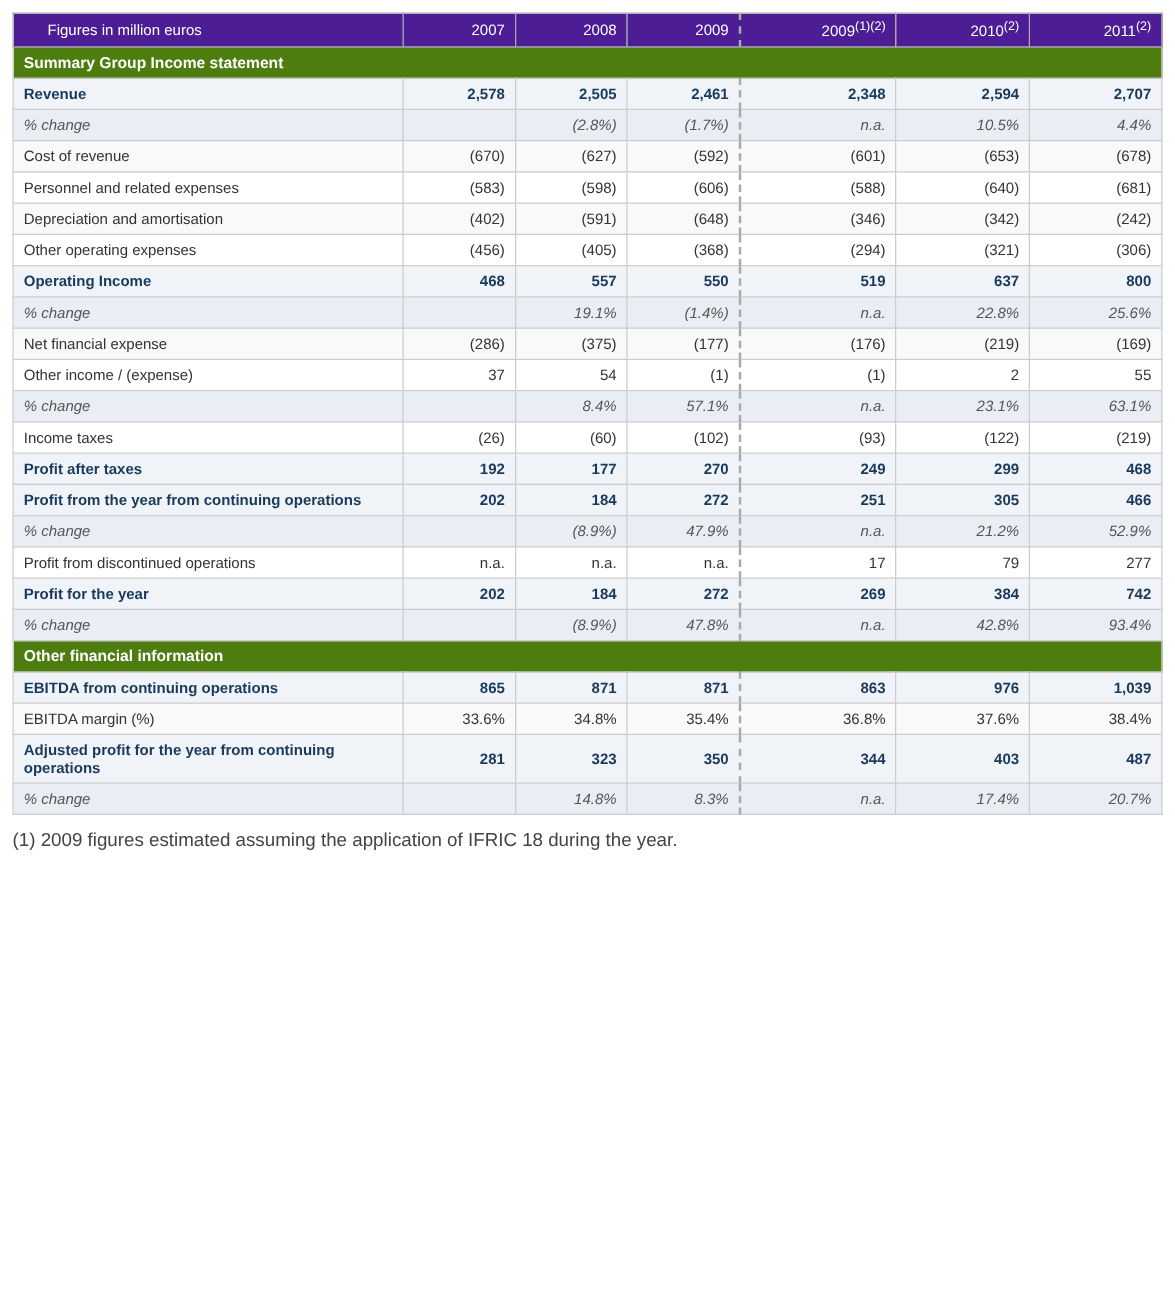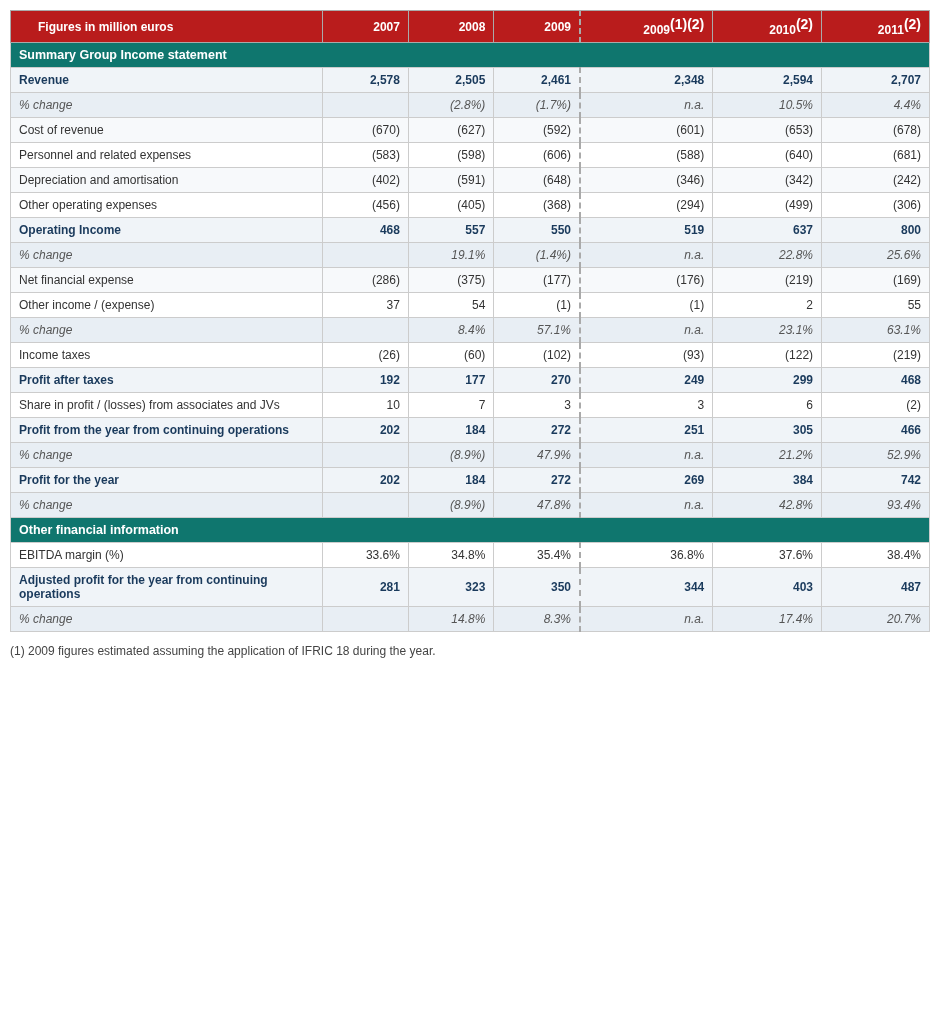--- a/index.html
+++ b/index.html
@@ -19,30 +19,30 @@
       padding: 5px 8px;
       text-align: right;
       border: 1px solid #ccc;
     }
     th:first-child, td:first-child {
       text-align: left;
       width: 34%;
     }
     
     .header-row th {
-      background-color: #b91c1c;
+      background-color: #4c1d95;
       color: #fff;
-      font-weight: bold;
+      font-weight: normal;
       font-size: 12px;
       border: 1px solid #aaa;
       padding-left: 27px;
     }
     
     .section-header td {
-      background-color: #0f766e;
+      background-color: #4d7c0f;
       color: #fff;
       font-weight: bold;
       text-align: left;
       font-size: 12.5px;
     }
     
     .bold-row td {
       font-weight: bold;
       color: #1a3a5c;
       background-color: #f0f4f8;
@@ -63,26 +63,26 @@
       font-style: italic;
       margin-left: 16px;
     }
     
     .dashed-left {
       border-left: 2px dashed #aaa !important;
     }
     
     .footnotes {
       margin-top: 10px;
-      font-size: 12px;
+      font-size: 15px;
       color: #444;
       line-height: 1.5;
     }
     
-    sup { font-size: 14px; }
+    sup { font-size: 10px; }
   </style>
 </head>
 <body>
 
 <table>
   <thead>
     <tr class="header-row">
       <th>Figures in million euros</th>
       <th>2007</th>
       <th>2008</th>
@@ -140,21 +140,21 @@
         <td class="dashed-left">(346)</td>
         <td>(342)</td>
         <td>(242)</td>
       </tr>
       <tr class="normal-row">
         <td>Other operating expenses</td>
         <td>(456)</td>
         <td>(405)</td>
         <td>(368)</td>
         <td class="dashed-left">(294)</td>
-        <td>(499)</td>
+        <td>(321)</td>
         <td>(306)</td>
       </tr>
       <tr class="bold-row">
         <td>Operating Income</td>
         <td>468</td>
         <td>557</td>
         <td>550</td>
         <td class="dashed-left">519</td>
         <td>637</td>
         <td>800</td>
@@ -206,67 +206,76 @@
       </tr>
       <tr class="bold-row">
         <td>Profit after taxes</td>
         <td>192</td>
         <td>177</td>
         <td>270</td>
         <td class="dashed-left">249</td>
         <td>299</td>
         <td>468</td>
       </tr>
-      <tr class="normal-row">
-        <td>Share in profit / (losses) from associates and JVs</td>
-        <td>10</td>
-        <td>7</td>
-        <td>3</td>
-        <td class="dashed-left">3</td>
-        <td>6</td>
-        <td>(2)</td>
-      </tr>
       <tr class="bold-row">
         <td>Profit from the year from continuing operations</td>
         <td>202</td>
         <td>184</td>
         <td>272</td>
         <td class="dashed-left">251</td>
         <td>305</td>
         <td>466</td>
       </tr>
       <tr class="change-row">
         <td>% change</td>
         <td></td>
         <td>(8.9%)</td>
         <td>47.9%</td>
         <td class="dashed-left">n.a.</td>
         <td>21.2%</td>
         <td>52.9%</td>
       </tr>
+      <tr class="normal-row">
+        <td>Profit from discontinued operations</td>
+        <td>n.a.</td>
+        <td>n.a.</td>
+        <td>n.a.</td>
+        <td class="dashed-left">17</td>
+        <td>79</td>
+        <td>277</td>
+      </tr>
       <tr class="bold-row">
         <td>Profit for the year</td>
         <td>202</td>
         <td>184</td>
         <td>272</td>
         <td class="dashed-left">269</td>
         <td>384</td>
         <td>742</td>
       </tr>
       <tr class="change-row">
         <td>% change</td>
         <td></td>
         <td>(8.9%)</td>
         <td>47.8%</td>
         <td class="dashed-left">n.a.</td>
         <td>42.8%</td>
         <td>93.4%</td>
       </tr>
       <tr class="section-header">
         <td colspan="7">Other financial information</td>
+      </tr>
+      <tr class="bold-row">
+        <td>EBITDA from continuing operations</td>
+        <td>865</td>
+        <td>871</td>
+        <td>871</td>
+        <td class="dashed-left">863</td>
+        <td>976</td>
+        <td>1,039</td>
       </tr>
       <tr class="normal-row">
         <td>EBITDA margin (%)</td>
         <td>33.6%</td>
         <td>34.8%</td>
         <td>35.4%</td>
         <td class="dashed-left">36.8%</td>
         <td>37.6%</td>
         <td>38.4%</td>
       </tr>

